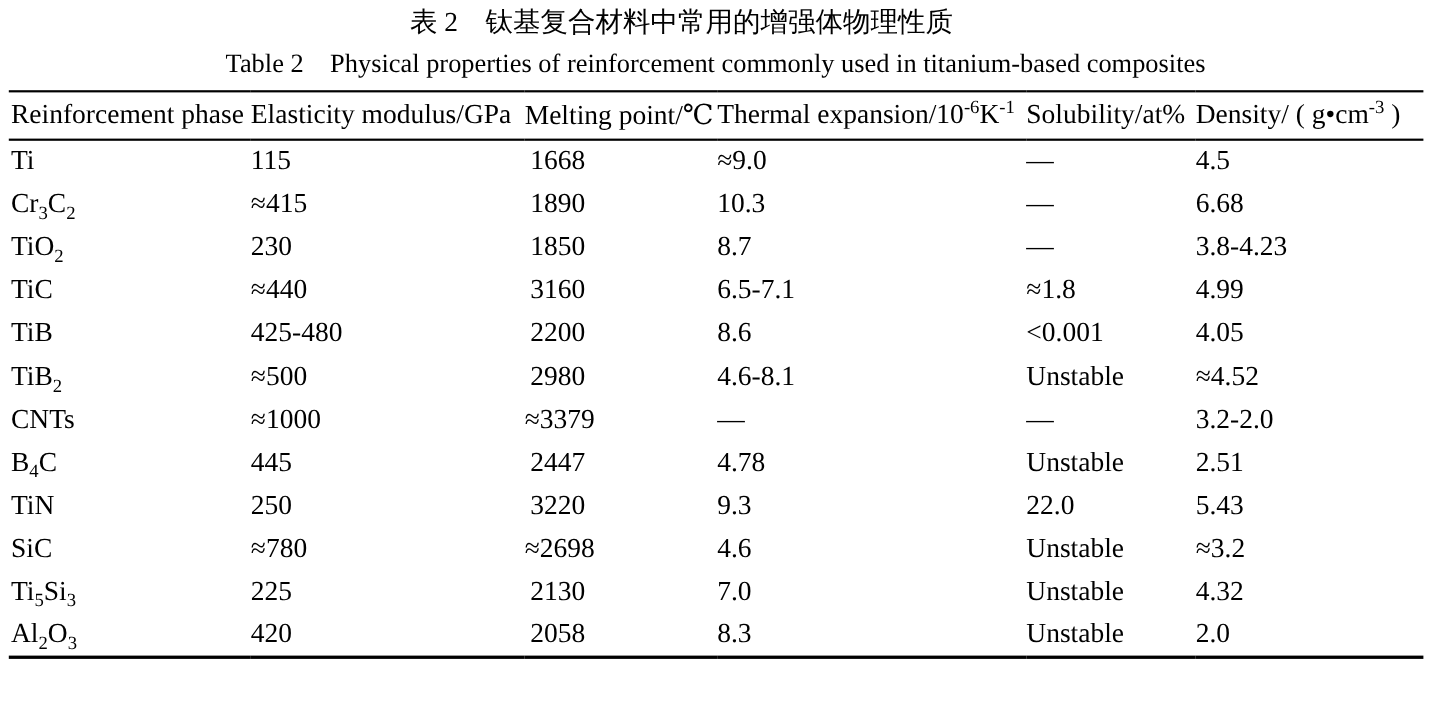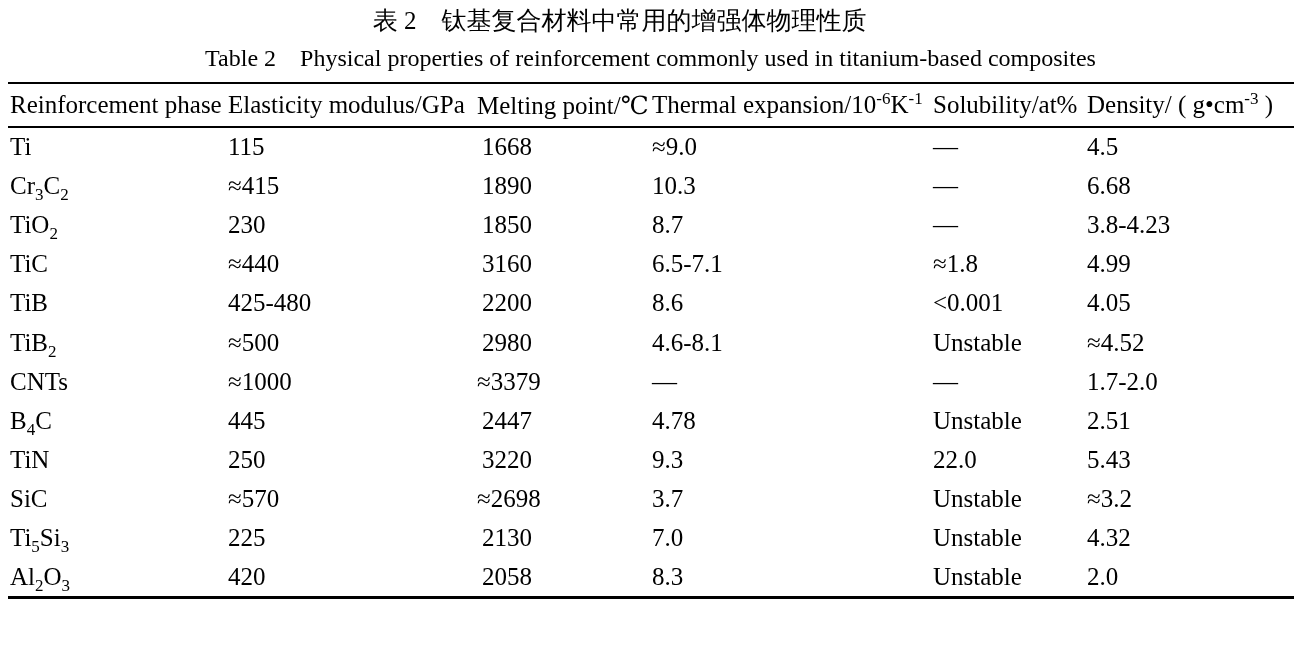--- a/index.html
+++ b/index.html
@@ -128,43 +128,43 @@
         <td class="col-thermal">4.6-8.1</td>
         <td class="col-solubility">Unstable</td>
         <td class="col-density">≈4.52</td>
       </tr>
       <tr>
         <td class="col-phase">CNTs</td>
         <td class="col-modulus">≈1000</td>
         <td class="col-melting">≈3379</td>
         <td class="col-thermal">—</td>
         <td class="col-solubility">—</td>
-        <td class="col-density">1.7-2.0</td>
+        <td class="col-density">3.2-2.0</td>
       </tr>
       <tr>
         <td class="col-phase">B<sub>4</sub>C</td>
         <td class="col-modulus">445</td>
         <td class="col-melting">2447</td>
         <td class="col-thermal">4.78</td>
         <td class="col-solubility">Unstable</td>
         <td class="col-density">2.51</td>
       </tr>
       <tr>
         <td class="col-phase">TiN</td>
         <td class="col-modulus">250</td>
         <td class="col-melting">3220</td>
         <td class="col-thermal">9.3</td>
         <td class="col-solubility">22.0</td>
         <td class="col-density">5.43</td>
       </tr>
       <tr>
         <td class="col-phase">SiC</td>
-        <td class="col-modulus">≈570</td>
+        <td class="col-modulus">≈780</td>
         <td class="col-melting">≈2698</td>
-        <td class="col-thermal">3.7</td>
+        <td class="col-thermal">4.6</td>
         <td class="col-solubility">Unstable</td>
         <td class="col-density">≈3.2</td>
       </tr>
       <tr>
         <td class="col-phase">Ti<sub>5</sub>Si<sub>3</sub></td>
         <td class="col-modulus">225</td>
         <td class="col-melting">2130</td>
         <td class="col-thermal">7.0</td>
         <td class="col-solubility">Unstable</td>
         <td class="col-density">4.32</td>

